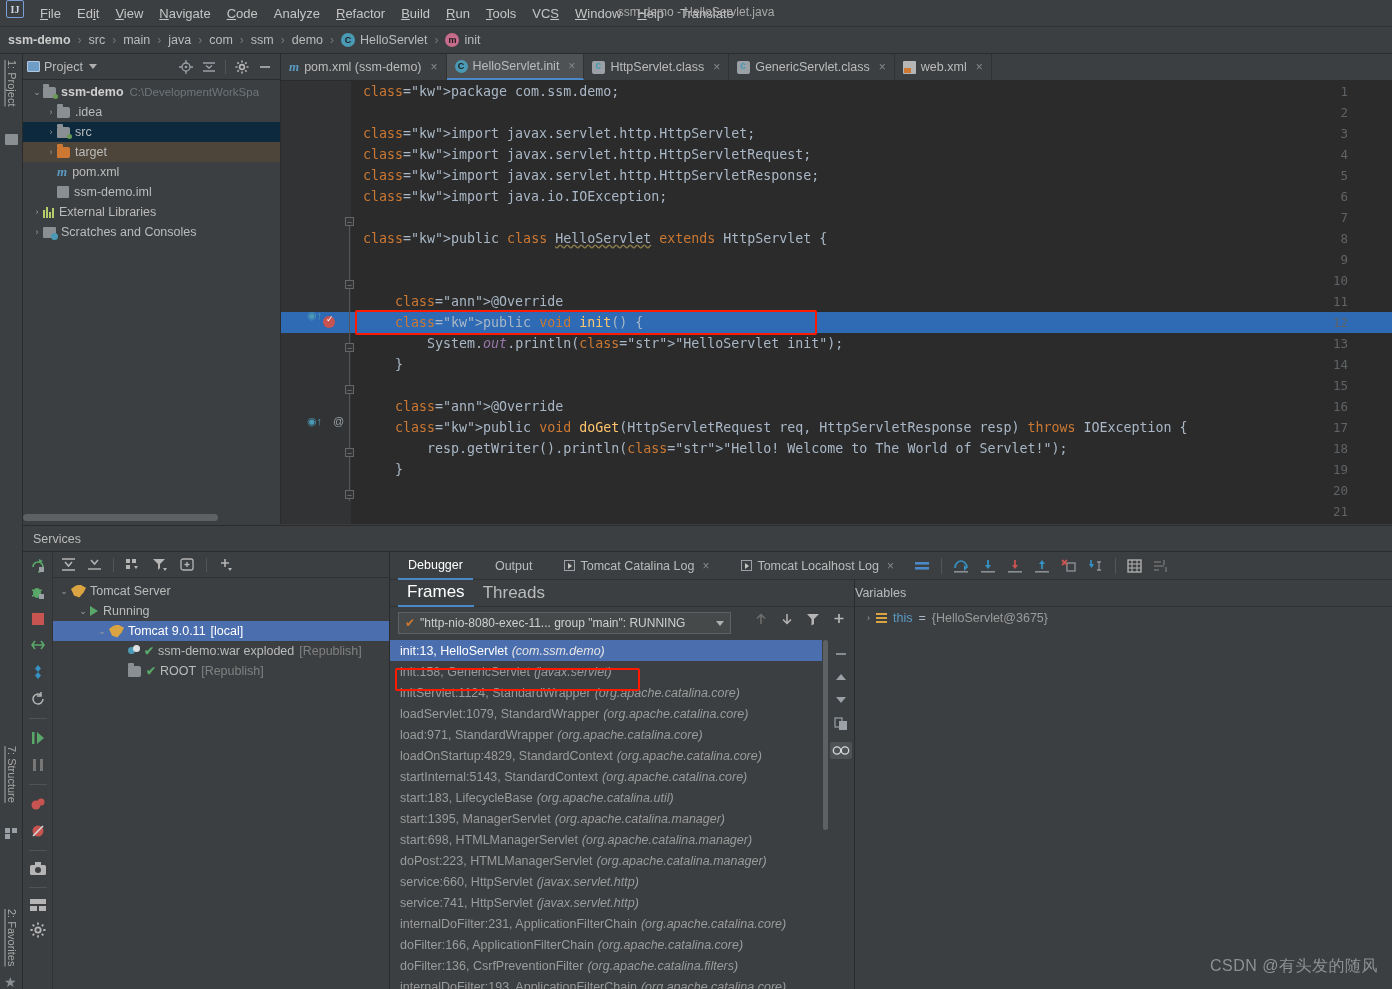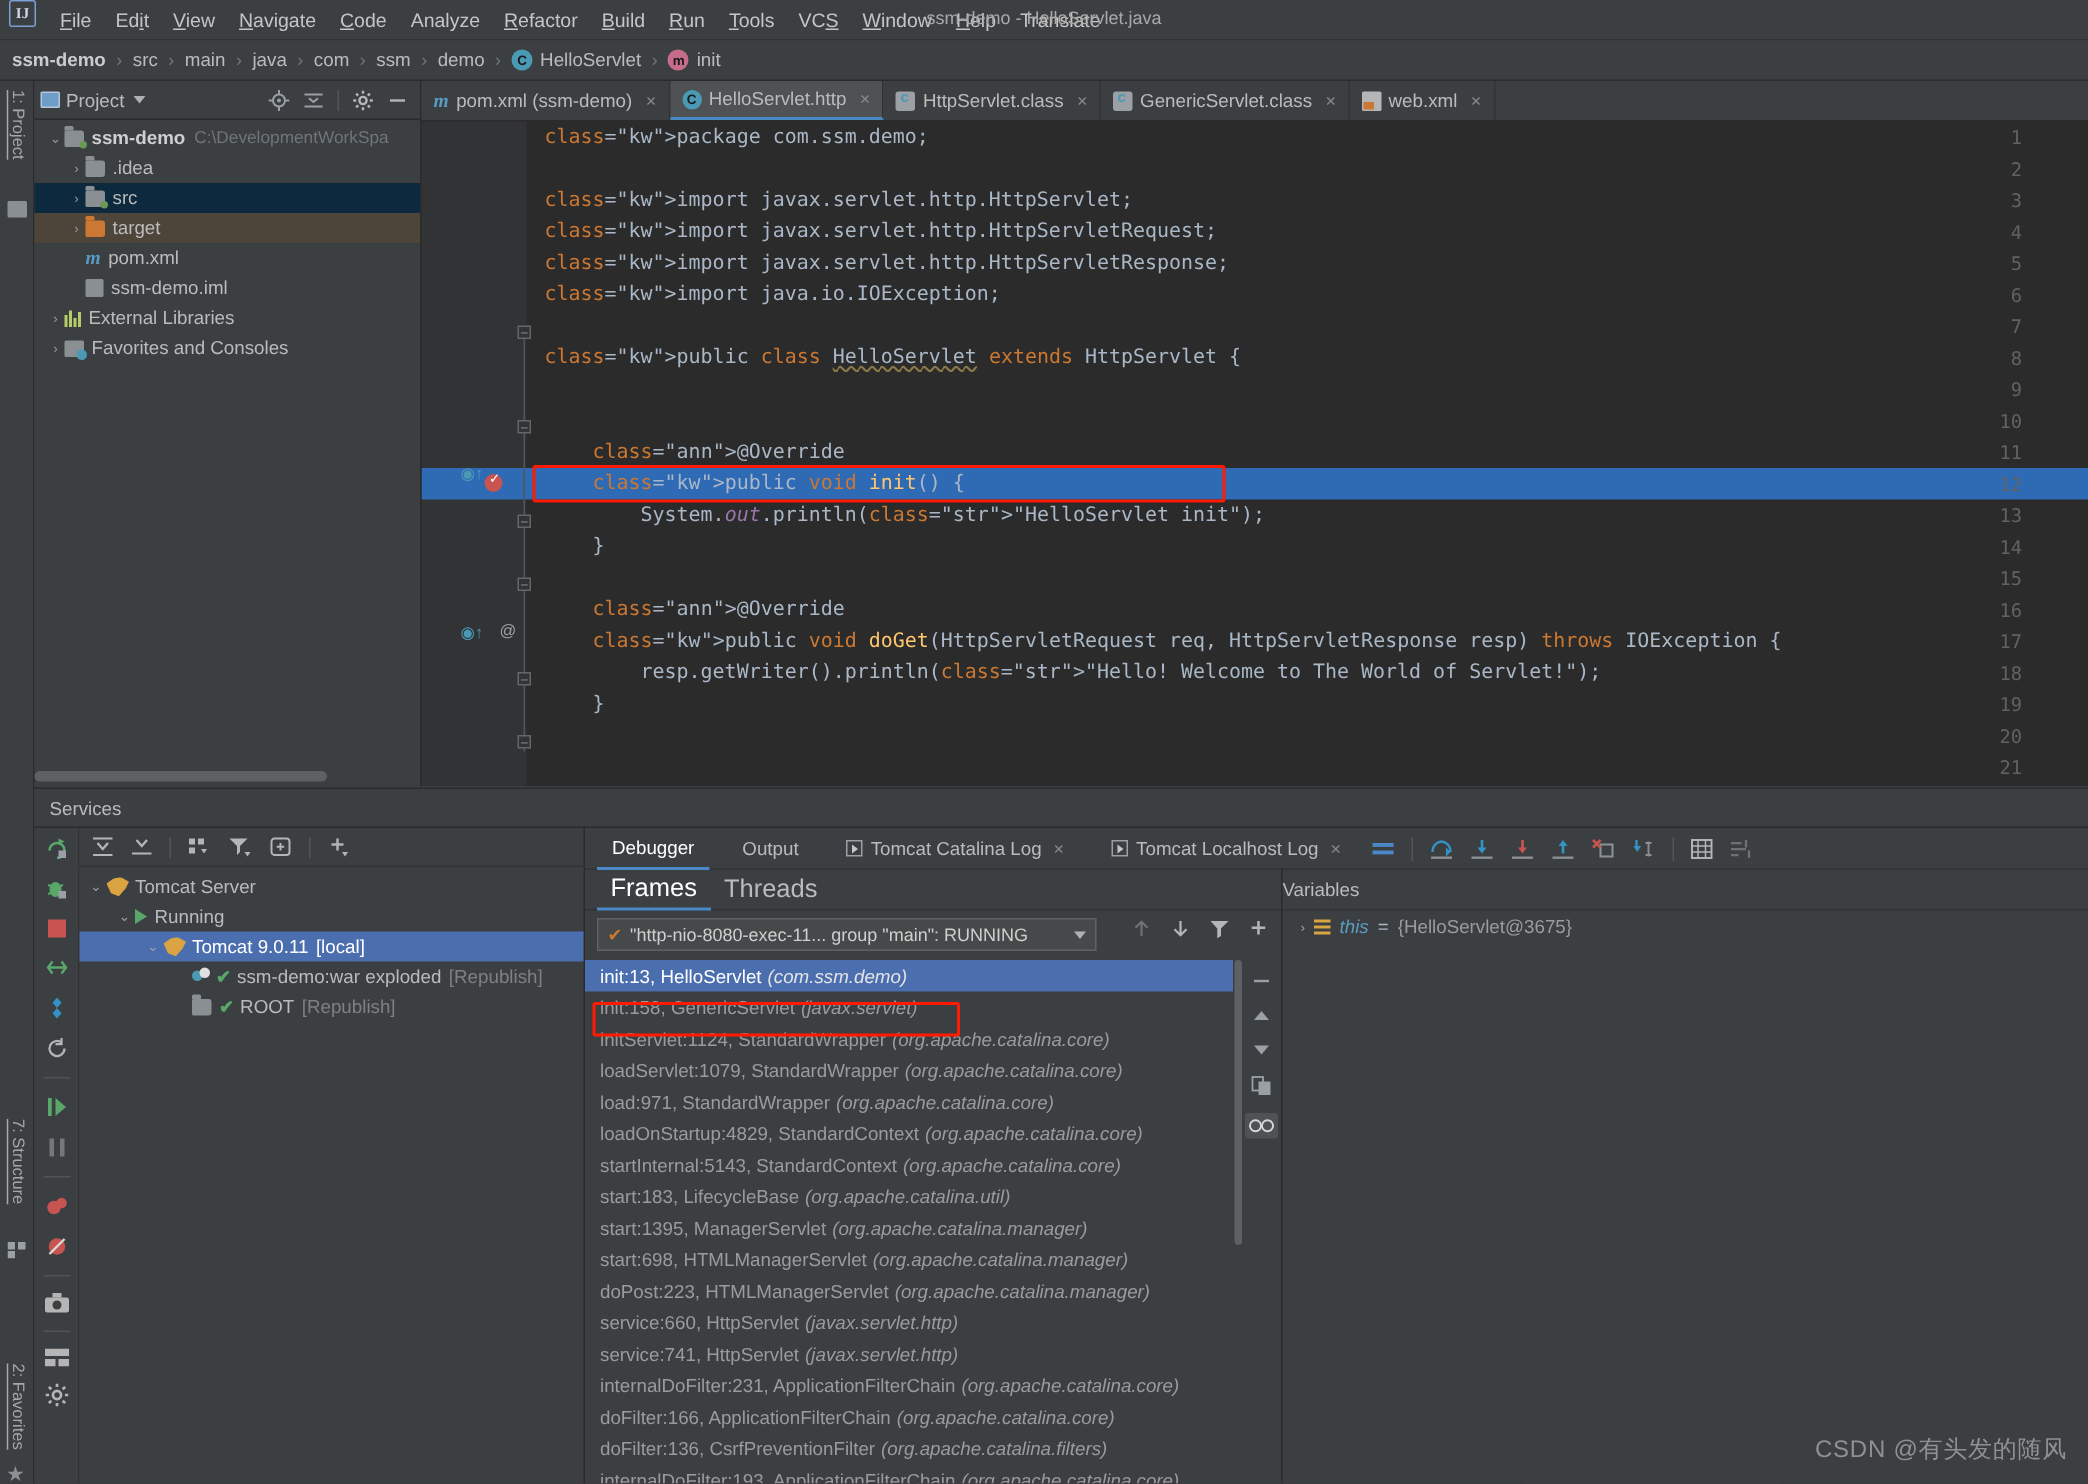--- a/index.html
+++ b/index.html
@@ -217,21 +217,21 @@
   .frow .pkg { font-style:italic; margin-left:4px; color:#9b9b9b;}
   .frow.sel .pkg{ color:#e4e4e4; }
   .frames-scroll { position:absolute; right:26px; top:33px; width:5px; height:190px; background:#5d6164; border-radius:3px;}
   .side-btns { position:absolute; right:0; top:33px; width:26px; bottom:0; display:flex; flex-direction:column; align-items:center; gap:11px; padding-top:8px;}
 
   .vars-area { position:absolute; left:465px; top:55px; right:0; bottom:0; }
   .vrow { height:22px; display:flex; align-items:center; padding-left:12px; font-size:12.5px; gap:6px;}
   .vchev { color:#a0a0a0; font-size:9px; }
   .vbars { display:inline-flex; flex-direction:column; gap:2px; }
   .vbars i{ width:11px;height:2px;background:#d9a441; display:block;}
-  .vname { color:#5a9bc4;font-style:italic; }
+  .vname { color:#5a9bc4; }
   .veq { color:#a9b7c6; }
   .vval { color:#9b9b9b; }
 
   .watermark {
     position:absolute; right:14px; bottom:12px; font-size:16px; color:#8e9194; letter-spacing:.5px;
   }
 
   svg.ic { display:block; }
 </style>
 </head>
@@ -385,36 +385,36 @@
             <i style="height:11px"></i>
             <i style="height:6px"></i>
             <i style="height:10px"></i>
           </span>
           <span class="tlabel">External Libraries</span>
         </div>
         <div class="trow">
           <span style="width:0px;display:inline-block"></span>
           <span class="arr">›</span>
           <span class="scratch-ico"></span>
-          <span class="tlabel">Favorites and Consoles</span>
+          <span class="tlabel">Scratches and Consoles</span>
         </div>
       </div>
   </div>
   <div class="pane-hscroll"></div>
 
   <div class="editor-area">
     <div class="tabbar" id="editor-tabs">
         <div class="tab">
           <span class="ico-maven">m</span>
           <span>pom.xml (ssm-demo)</span>
           <span class="x">×</span>
         </div>
         <div class="tab active">
           <span class="ico-class">C</span>
-          <span>HelloServlet.http</span>
+          <span>HelloServlet.init</span>
           <span class="x">×</span>
         </div>
         <div class="tab">
           <span class="ico-classfile"></span>
           <span>HttpServlet.class</span>
           <span class="x">×</span>
         </div>
         <div class="tab">
           <span class="ico-classfile"></span>
           <span>GenericServlet.class</span>

